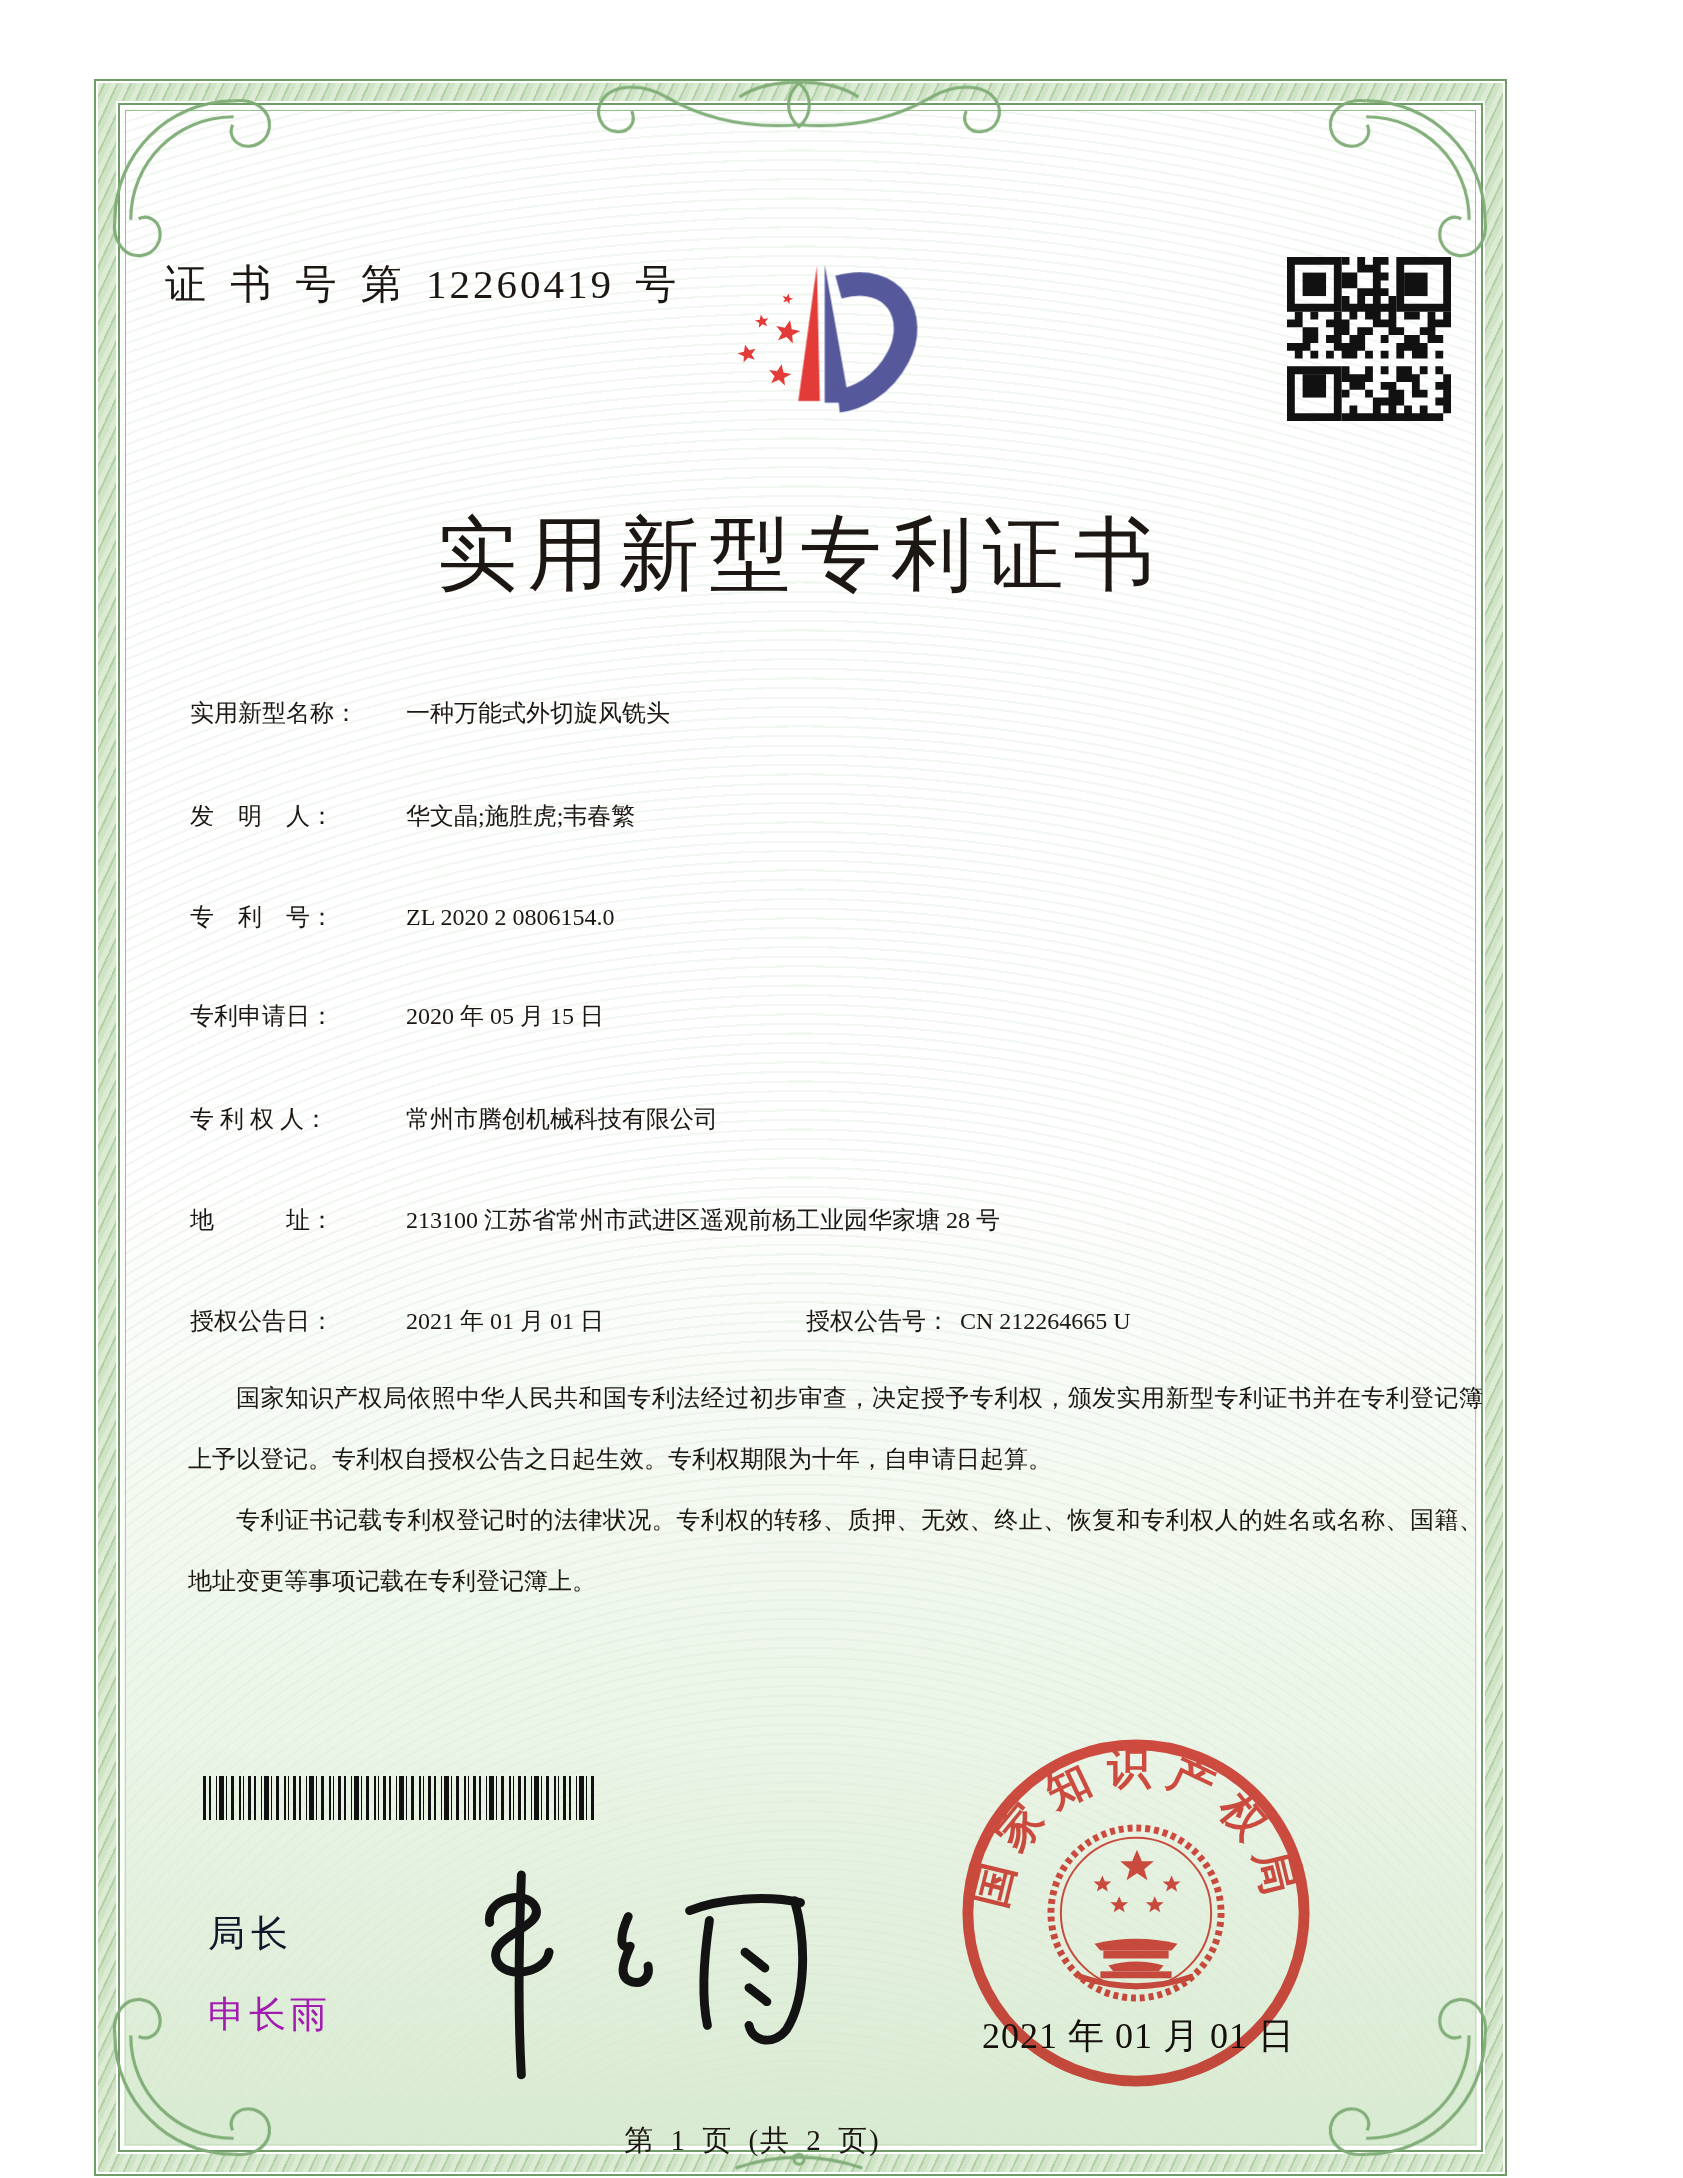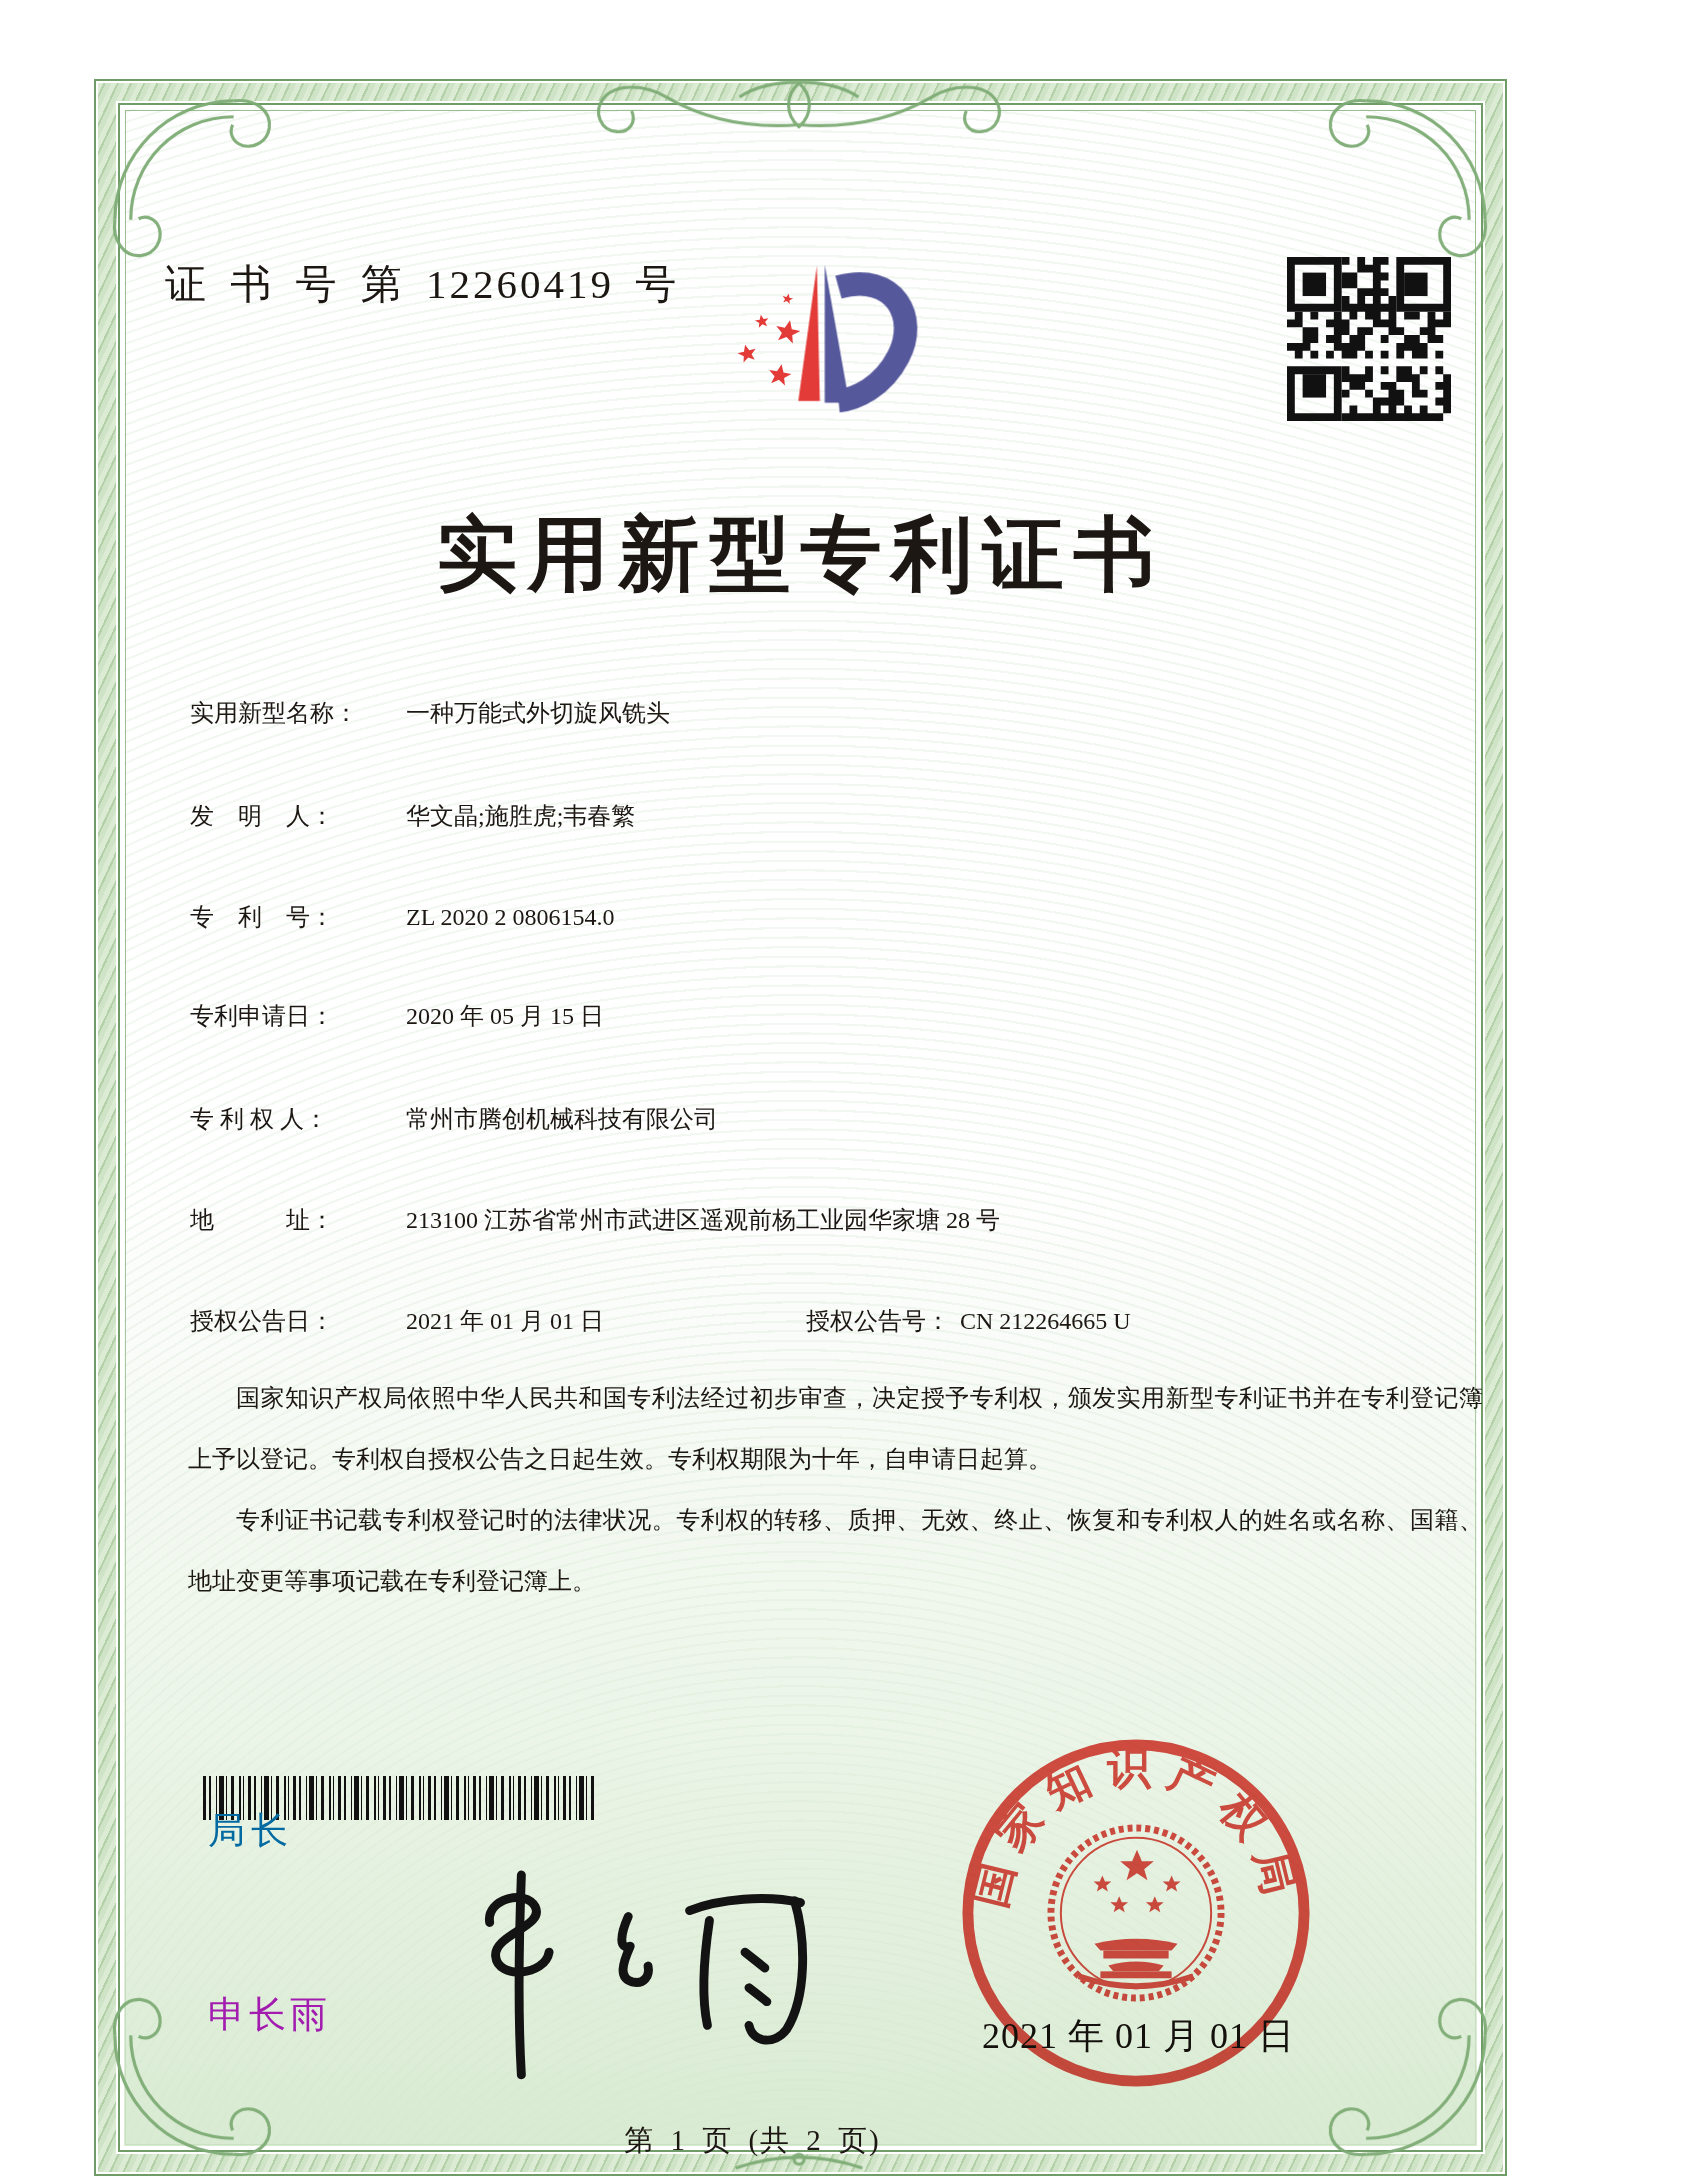--- a/index.html
+++ b/index.html
@@ -19,43 +19,43 @@
           linear-gradient(180deg,rgba(235,244,230,0) 52%,rgba(219,236,212,0.55) 80%,rgba(210,231,202,0.85) 100%),
           repeating-radial-gradient(120% 85% at 50% 118%,rgba(130,180,125,0.10) 0 2px,rgba(255,255,255,0) 2px 9px);}
 
   .ornaments{position:absolute;left:0;top:0;pointer-events:none;}
 
   
   .cert-no{position:absolute;left:165px;top:257px;font-size:41px;letter-spacing:3px;word-spacing:8px;}
   .logo{position:absolute;left:688px;top:246px;width:248px;height:196px;}
   .qr{position:absolute;left:1287px;top:257px;width:164px;height:164px;}
   .title{position:absolute;left:94px;top:501px;width:1413px;text-align:center;
-         font-size:81px;font-weight:700;letter-spacing:10px;}
+         font-size:81px;font-weight:400;letter-spacing:10px;}
 
   
   .field{position:absolute;left:190px;font-size:24px;white-space:nowrap;}
   .flabel{display:inline-block;width:216px;}
   .fvalue{display:inline-block;}
   .grant-pair{position:absolute;left:616px;top:0;}
   .grant-pair .flabel{width:auto;margin-right:10px;}
 
   
   .paras{position:absolute;left:188px;top:1368px;width:1295px;font-size:24px;line-height:61px;
          text-align:justify;}
   .paras p{margin:0;text-indent:2em;}
 
   
   .barcode{position:absolute;left:203px;top:1776px;width:396px;height:44px;
         background-image:repeating-linear-gradient(90deg,
           #111 0 3px,transparent 3px 6px,#111 6px 8px,transparent 8px 13px,
           #111 13px 14px,transparent 14px 16px,#111 16px 21px,transparent 21px 23px,
           #111 23px 24px,transparent 24px 28px,#111 28px 31px,transparent 31px 36px,
           #111 36px 38px,transparent 38px 40px,#111 40px 41px,transparent 41px 45px);}
-  .signer-role{position:absolute;left:208px;top:1806px;font-size:37px;
-        font-family:Liberation Sans, sans-serif;letter-spacing:6px;color:#0369a1;}
+  .signer-role{position:absolute;left:208px;top:1909px;font-size:37px;
+        font-family:Liberation Sans, sans-serif;letter-spacing:6px;color:#0f172a;}
   .signer-name{position:absolute;left:208px;top:1990px;font-size:37px;
         font-family:"Liberation Sans","DejaVu Sans",sans-serif;letter-spacing:4px;color:#a21caf;}
   .signature{position:absolute;left:460px;top:1849px;width:386px;height:238px;}
 
   .seal{position:absolute;left:958px;top:1735px;width:356px;height:356px;
         mix-blend-mode:multiply;opacity:0.93;}
   .seal-date{position:absolute;left:975px;top:2012px;width:327px;text-align:center;
         font-size:36px;letter-spacing:1px;color:#14100c;}
 
   .footer{position:absolute;left:0;top:2121px;width:1505px;text-align:center;

